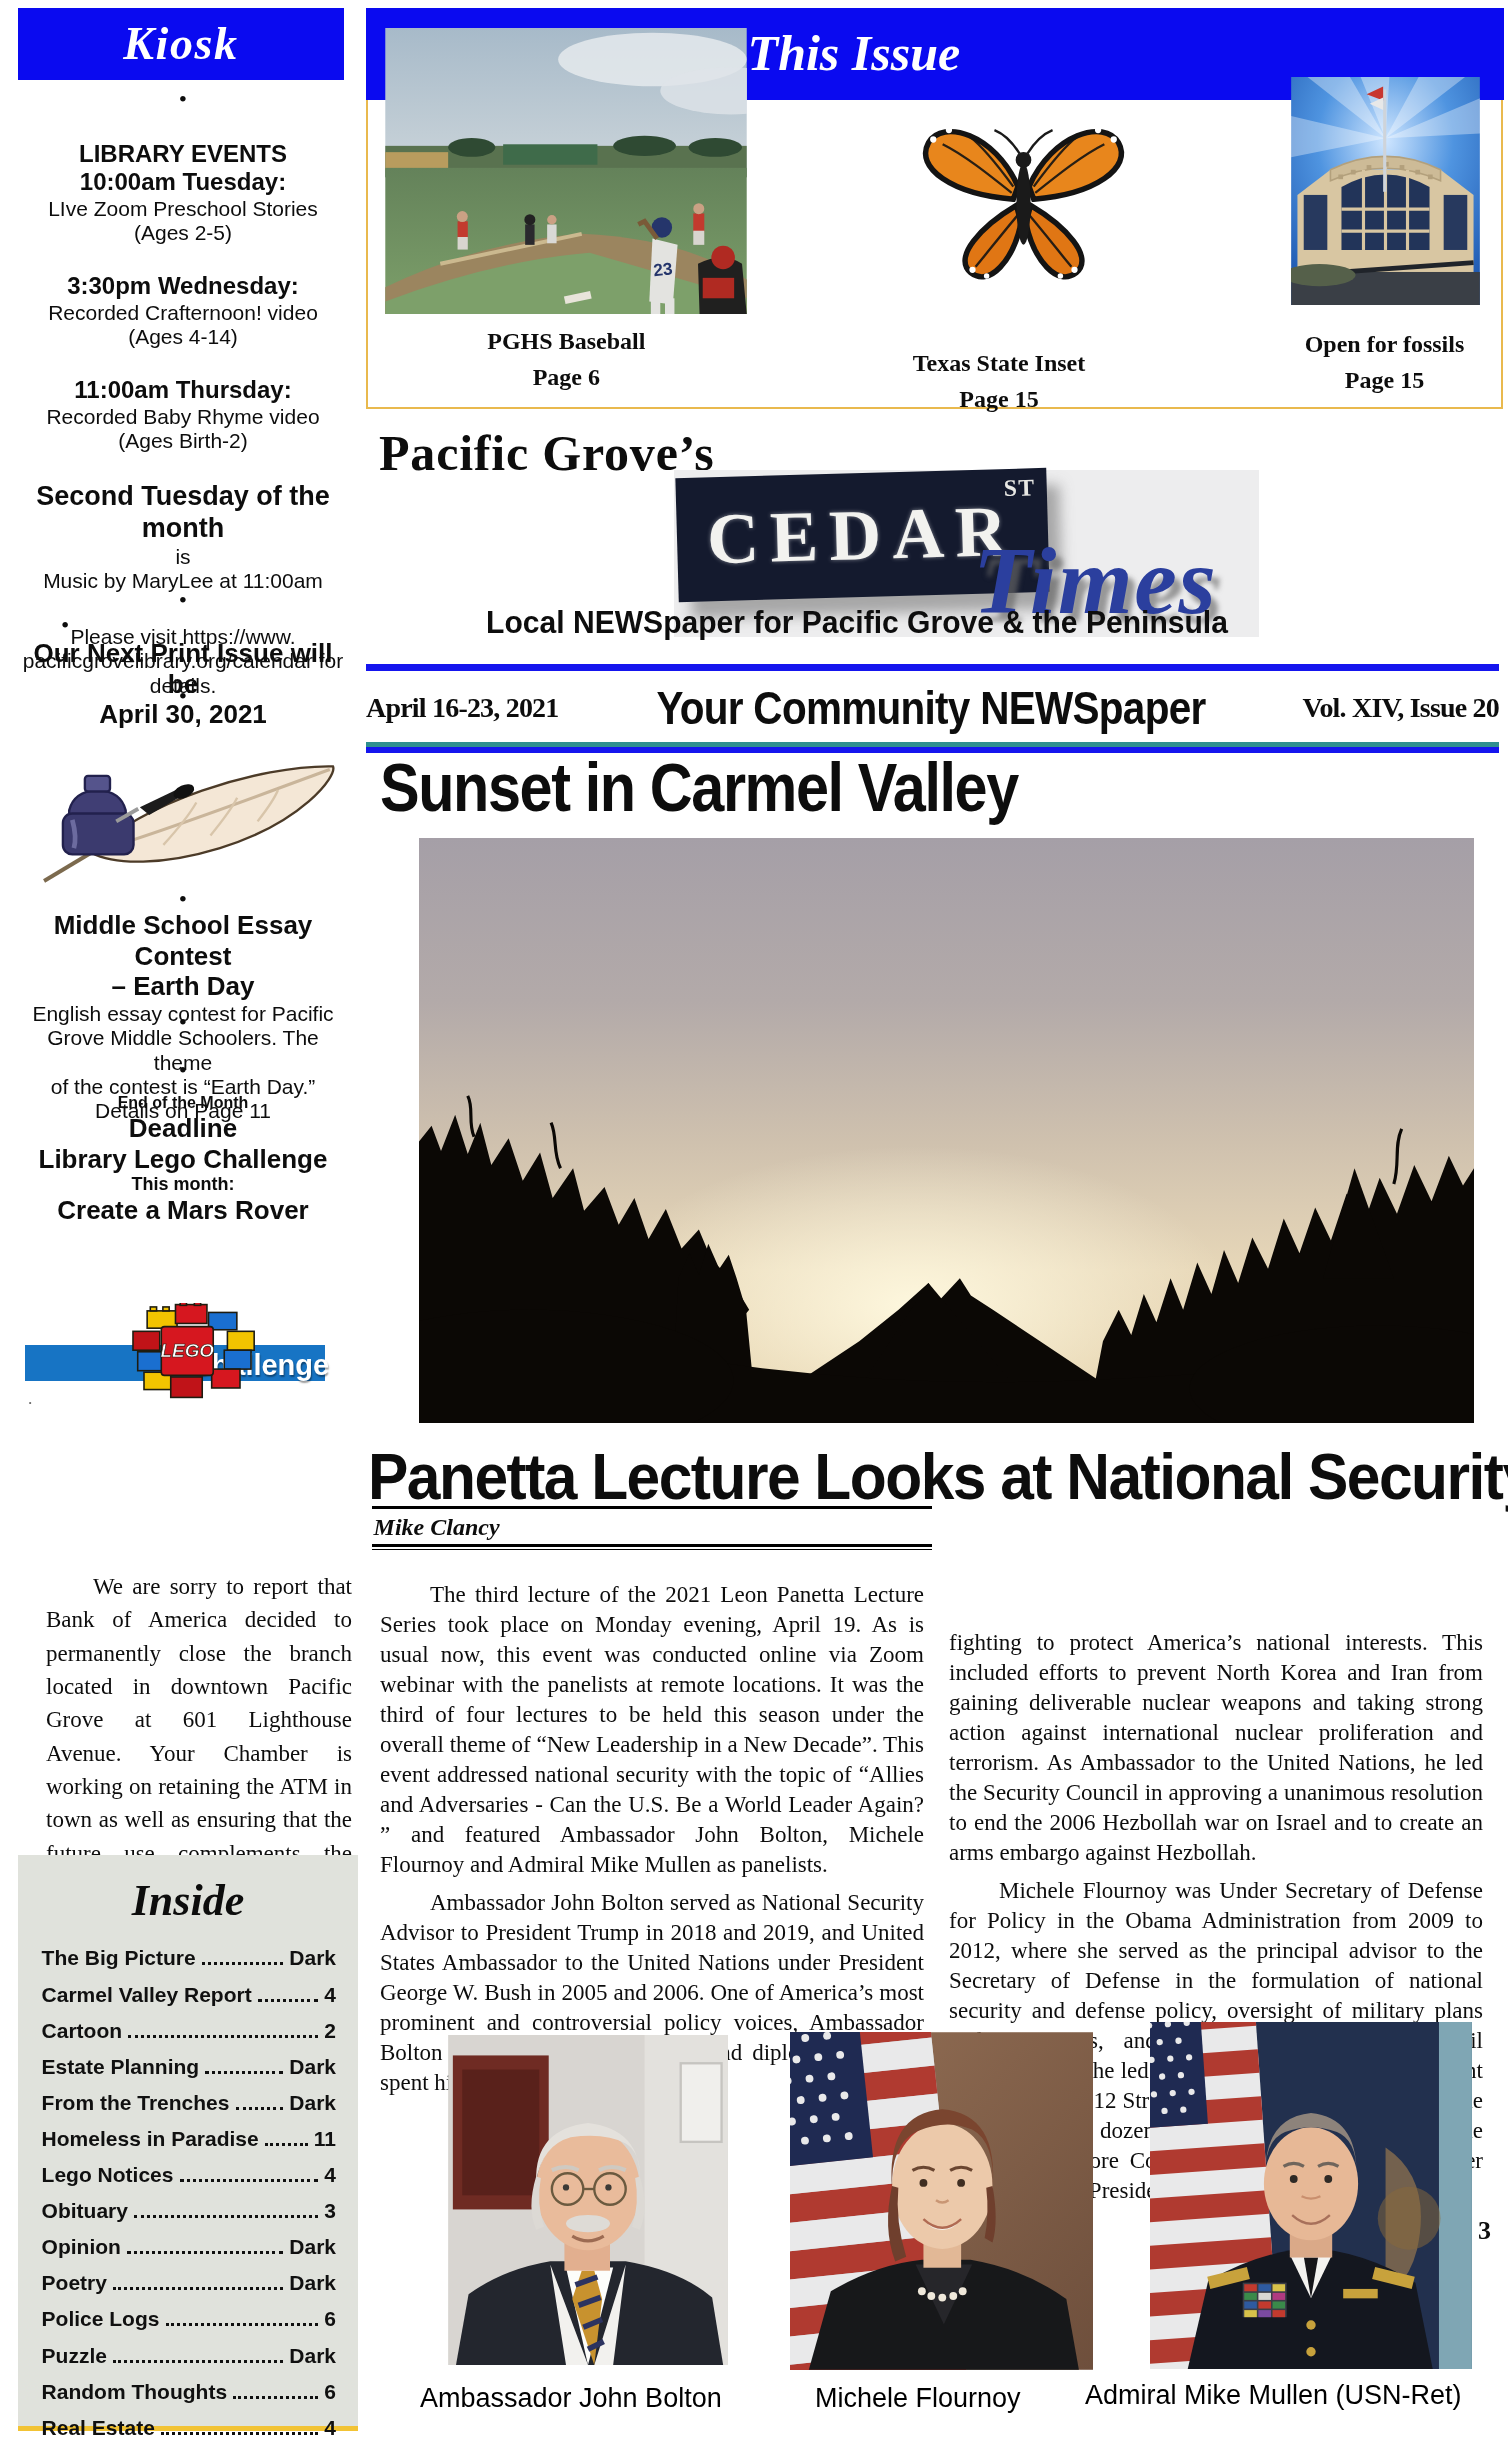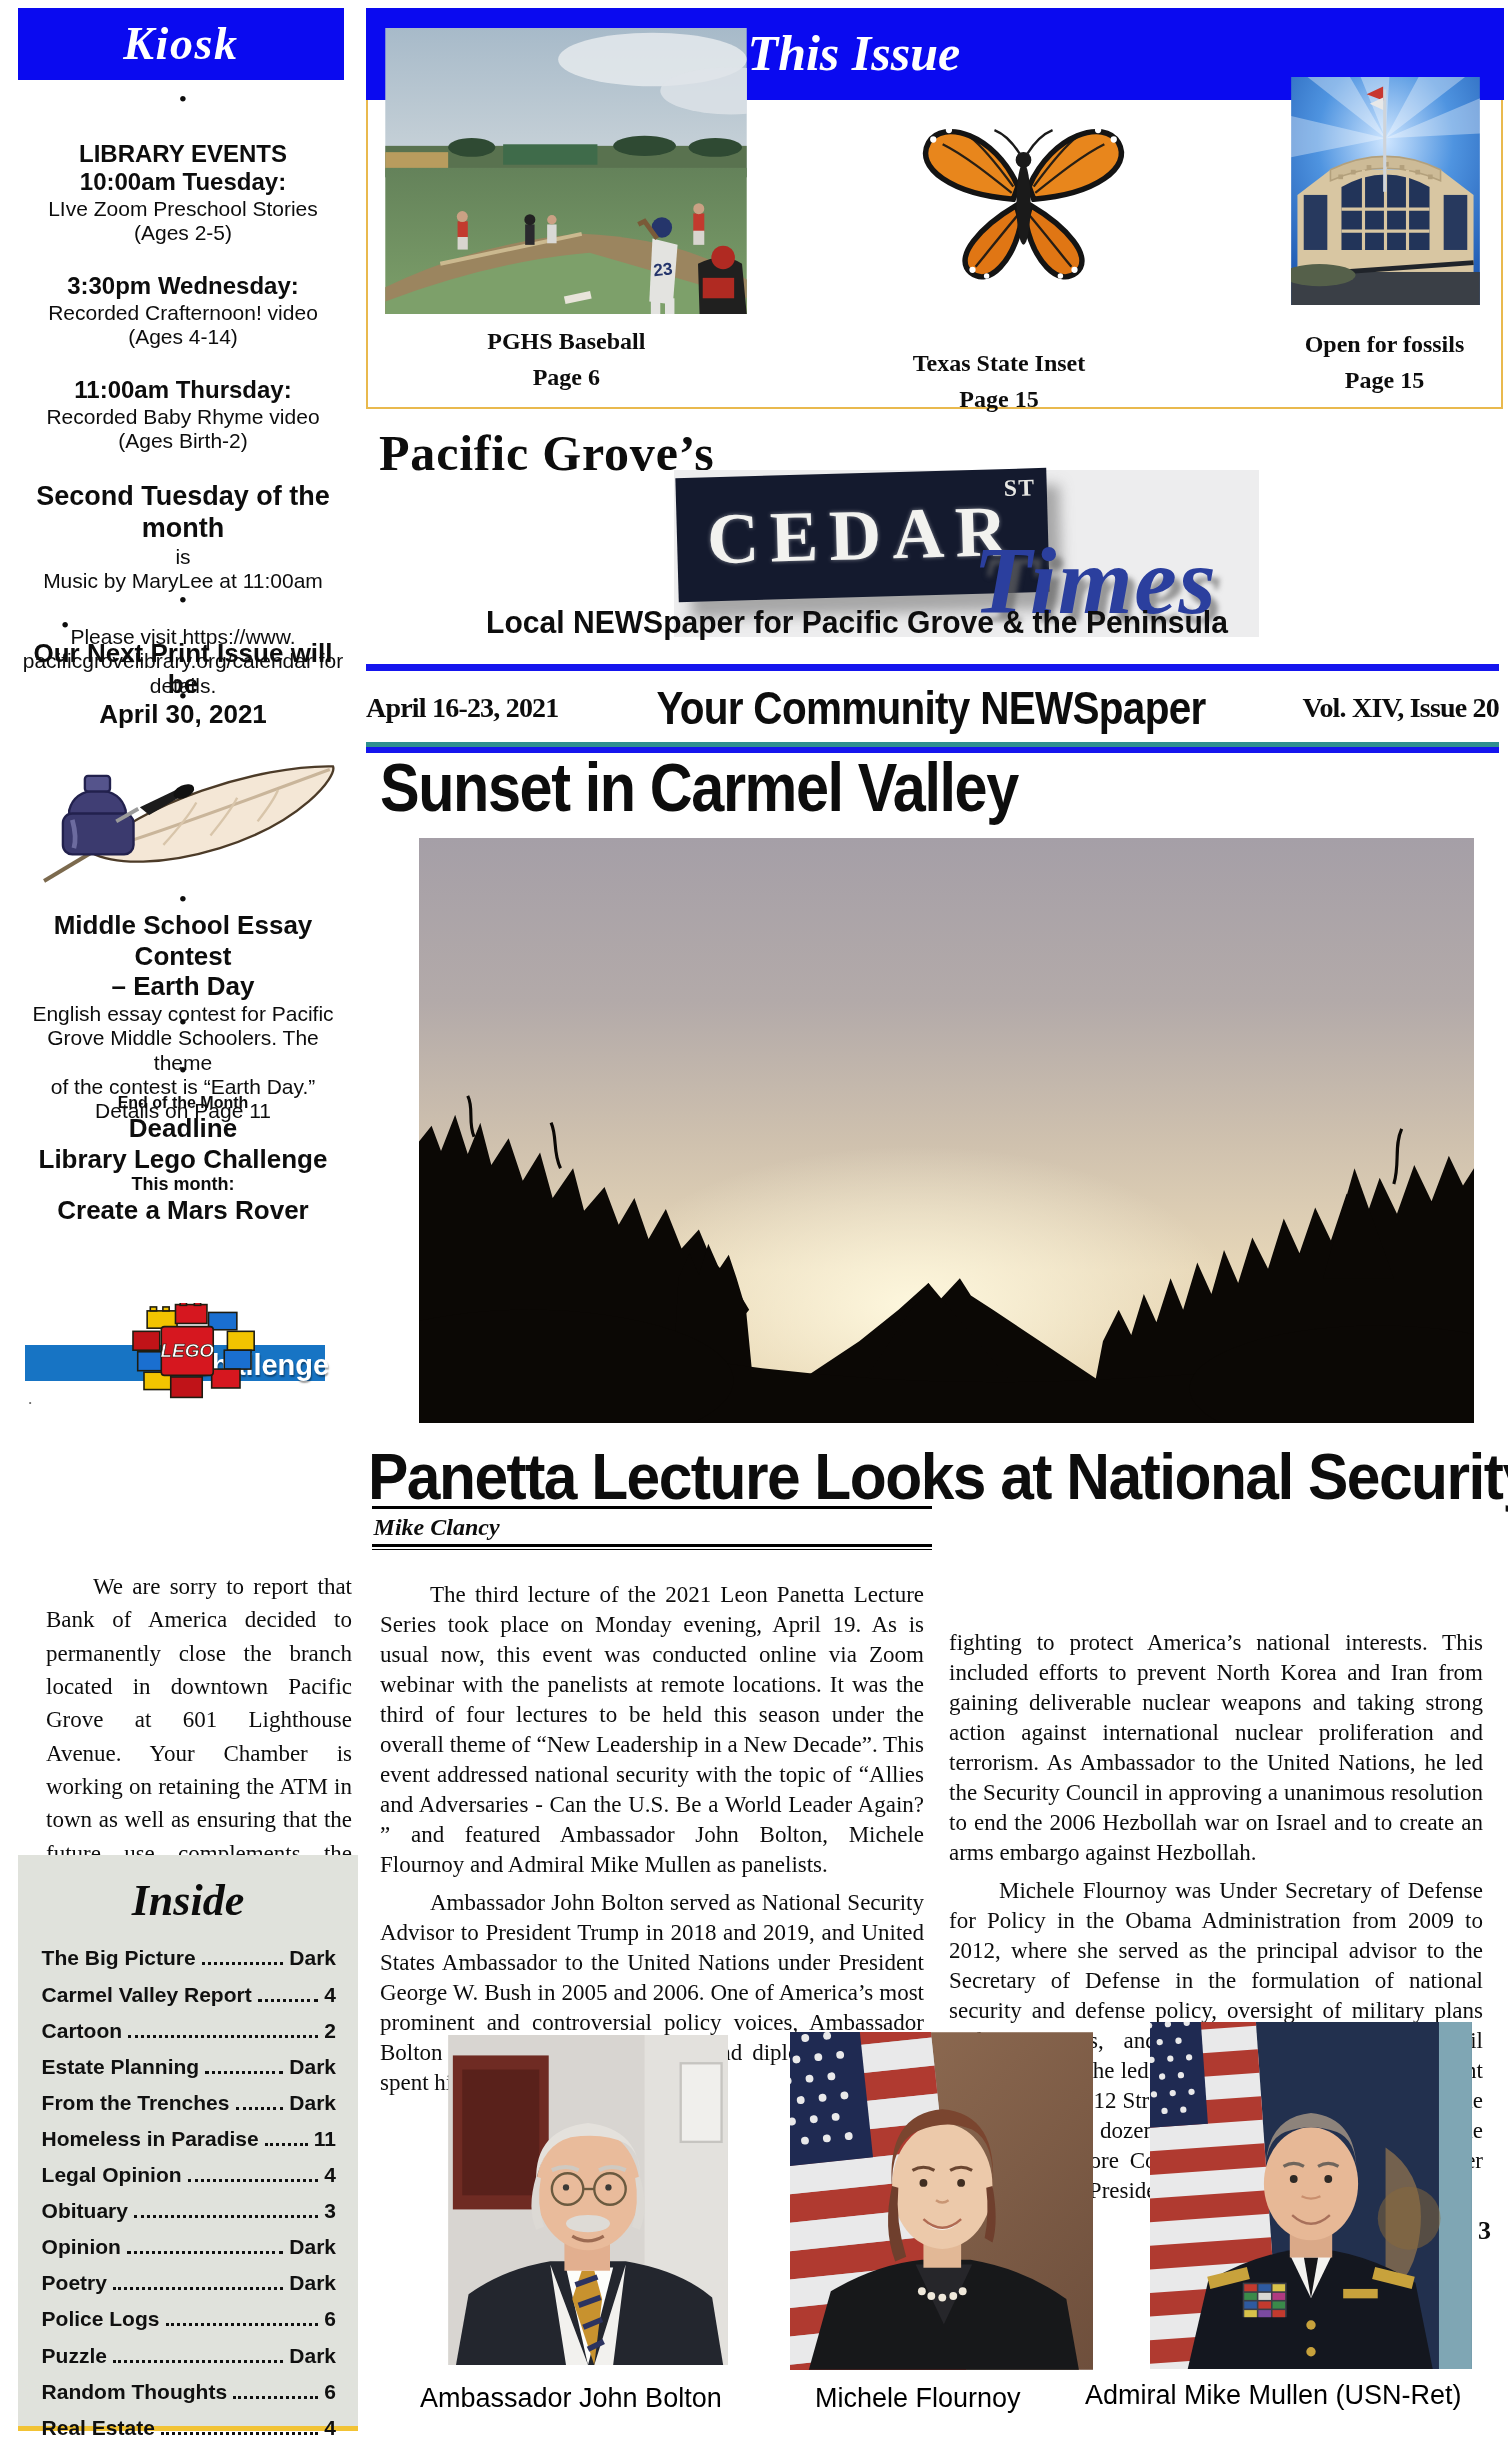--- a/index.html
+++ b/index.html
@@ -214,21 +214,21 @@
           <span>From the Trenches</span>
           <span class="lead"></span>
           <span>Dark</span>
         </div>
       <div class="irow">
           <span>Homeless in Paradise</span>
           <span class="lead"></span>
           <span>11</span>
         </div>
       <div class="irow">
-          <span>Legal Opinion</span>
+          <span>Lego Notices</span>
           <span class="lead"></span>
           <span>4</span>
         </div>
       <div class="irow">
           <span>Obituary</span>
           <span class="lead"></span>
           <span>3</span>
         </div>
       <div class="irow">
           <span>Opinion</span>

